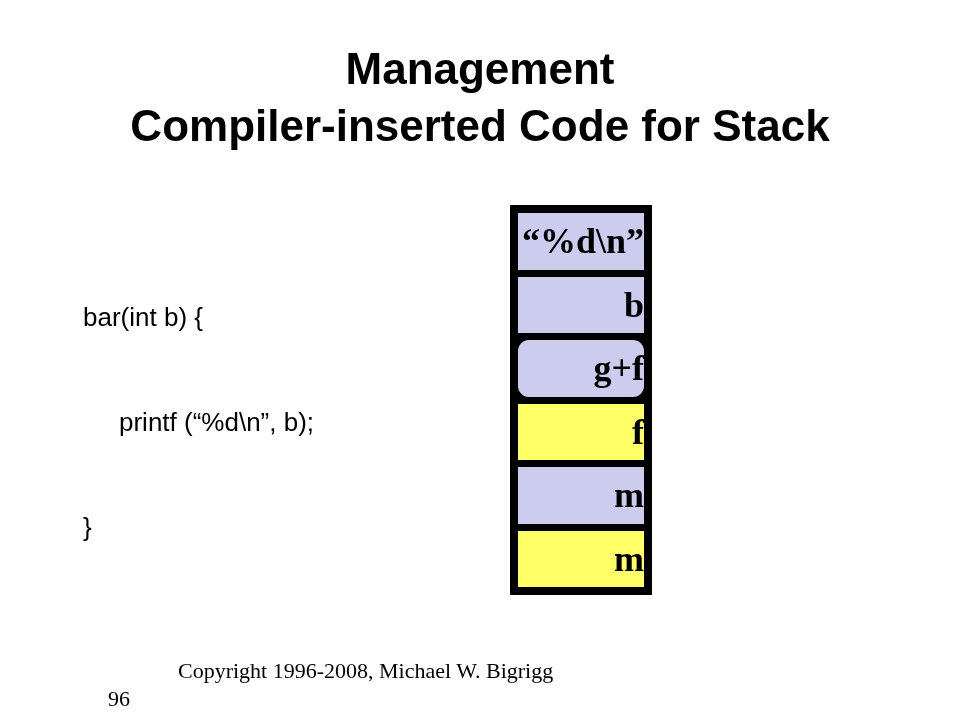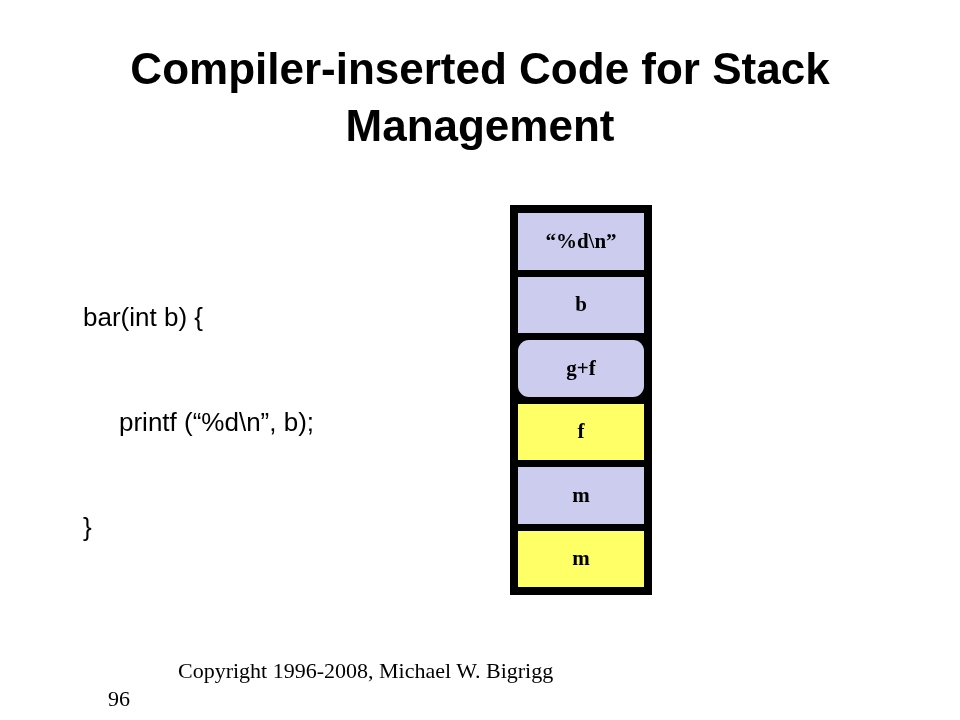--- a/index.html
+++ b/index.html
@@ -46,46 +46,46 @@
     background: #000000;
     padding: 8px;
     display: flex;
     flex-direction: column;
     gap: 7px;
   }
   .stack-cell {
     flex: 1;
     display: flex;
     align-items: center;
-    justify-content: center;
+    justify-content: flex-end;
     font-family: "Liberation Serif", serif;
     font-weight: bold;
-    font-size: 21px;
+    font-size: 36px;
     color: #000000;
   }
   .footer {
     position: absolute;
     top: 658px;
     left: 0;
     width: 100%;
     font-family: "Liberation Serif", serif;
     font-size: 22px;
     color: #000000;
   }
   .page-num { position: absolute; left: 108px; top: 0; margin-top: 28px; }
   .copyright { position: absolute; left: 178px; top: 0; }
 </style>
 </head>
 <body>
 
 <div class="slide">
 
   <h1 class="title">
+    <span class="title-line">Management</span>
     <span class="title-line">Compiler-inserted Code for Stack</span>
-    <span class="title-line">Management</span>
   </h1>
 
   <div class="code">
     <div class="code-block">
       <div class="code-line">bar(int b) {</div>
       <div class="code-line indent">printf (“%d\n”, b);</div>
       <div class="code-line">}</div>
     </div>
     
     

